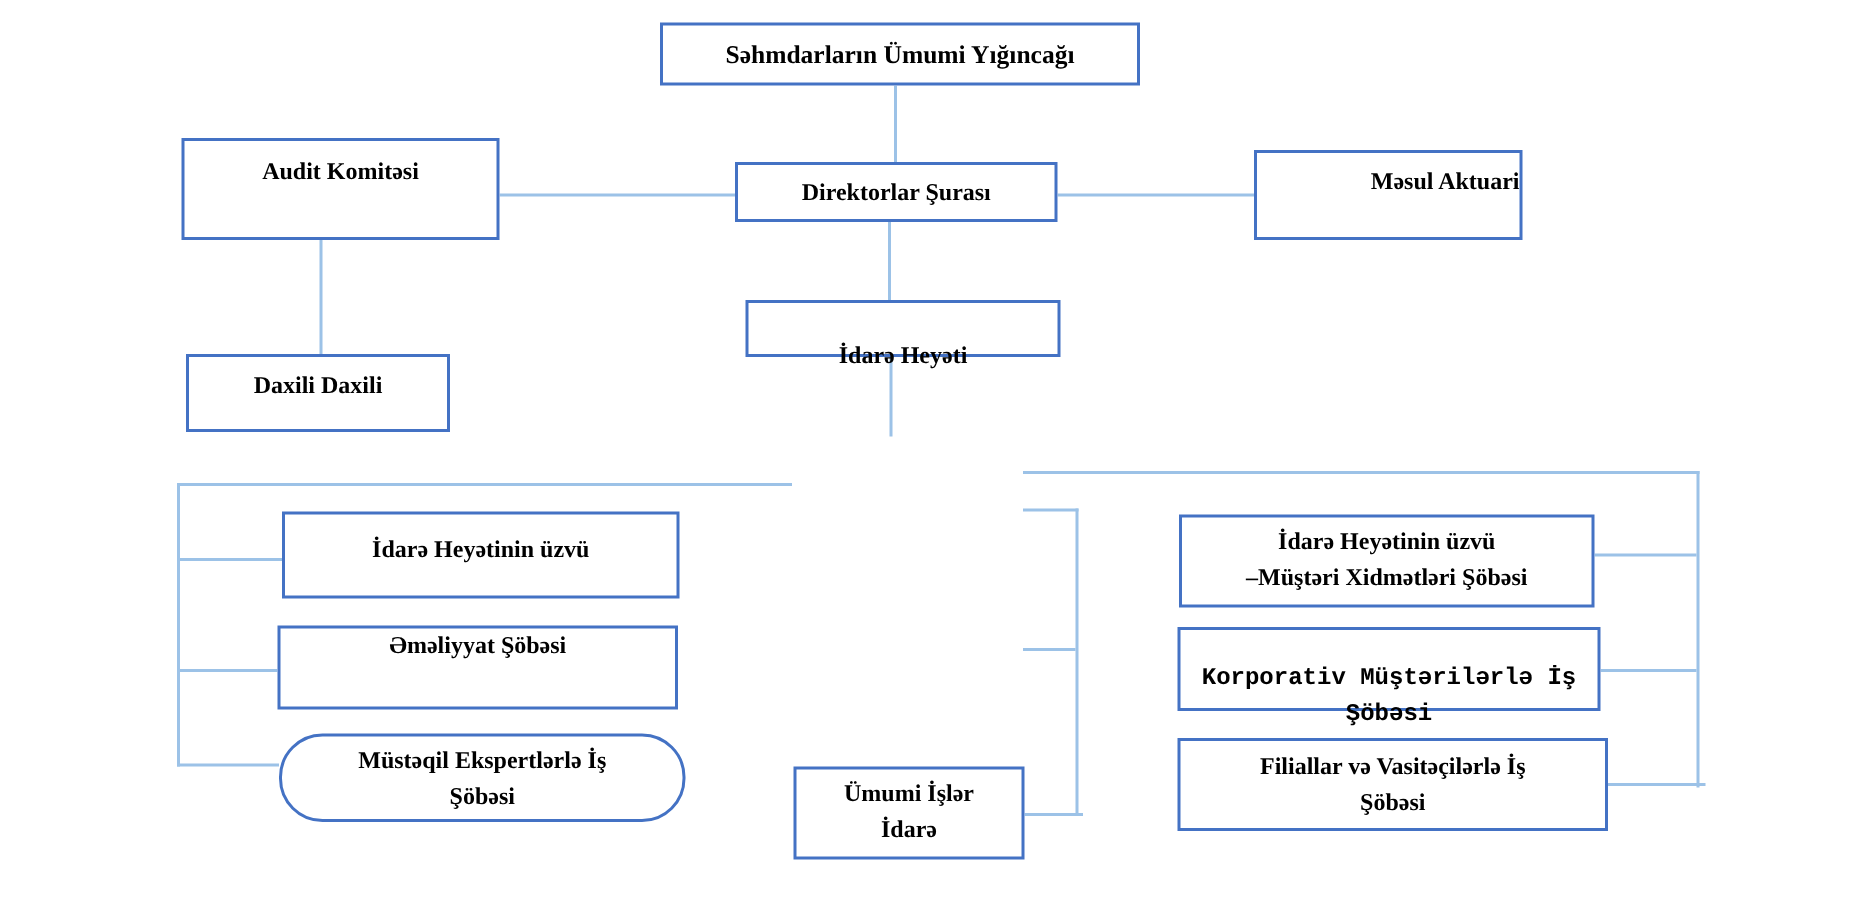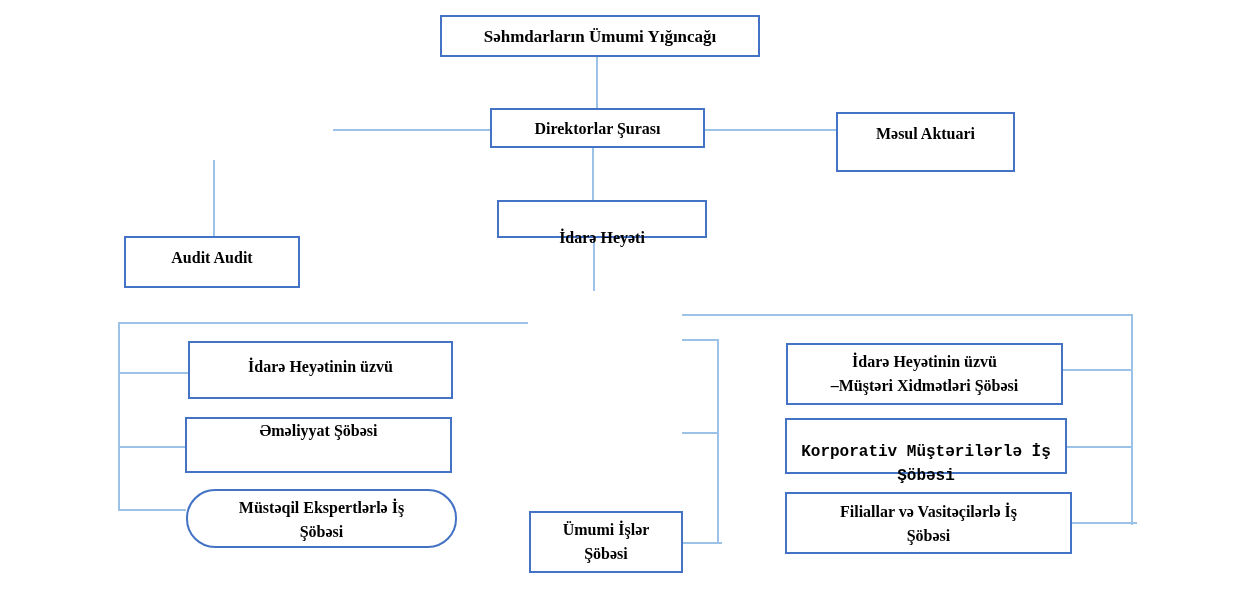--- a/index.html
+++ b/index.html
@@ -22,21 +22,21 @@
     line-height: 24px;
     text-align: center;
   }
   .node .lbl { display: block; white-space: pre-line; }
   .cn { position: absolute; background: #9CC2E7; }
 
   
   .n-gm   { left: 440px; top: 15px;  width: 320px; height: 42px; padding-top: 8px;  font-size: 17px; }
   .n-ak   { left: 121px; top: 92px;  width: 212px; height: 68px; padding-top: 9px;  }
   .n-ds   { left: 490px; top: 108px; width: 215px; height: 40px; padding-top: 7px;  }
-  .n-ma   { left: 836px; top: 112px; width: 179px; height: 60px; padding-top: 8px;  }
+  .n-ma   { left: 836px; top: 100px; width: 179px; height: 60px; padding-top: 8px; text-align: right;  }
   .n-ih   { left: 497px; top: 200px; width: 210px; height: 38px; padding-top: 24px;  }
   .n-da   { left: 124px; top: 236px; width: 176px; height: 52px; padding-top: 8px;  }
   .n-ihs  { left: 528px; top: 291px; width: 154px; height: 82px; padding-top: 6px;  }
   .n-uzvl { left: 188px; top: 341px; width: 265px; height: 58px; padding-top: 12px; }
   .n-em   { left: 185px; top: 417px; width: 267px; height: 56px; padding-top: 0; }
   .n-me   { left: 186px; top: 489px; width: 271px; height: 59px; padding-top: 5px; border-radius: 29px;  }
   .n-bm   { left: 529px; top: 406px; width: 153px; height: 63px; padding-top: 9px;  }
   .n-ui   { left: 529px; top: 511px; width: 154px; height: 62px; padding-top: 5px;  }
   .n-uzvr { left: 786px; top: 343px; width: 277px; height: 62px; padding-top: 5px;  }
   .n-km   { left: 785px; top: 418px; width: 282px; height: 56px; padding-top: 20px; font-family: Liberation Mono, monospace;  }
@@ -86,45 +86,48 @@
   <div class="cn c15"></div>
   <div class="cn c16"></div>
   <div class="cn c17"></div>
   <div class="cn c18"></div>
   <div class="cn c19"></div>
   <div class="cn c20"></div>
 
   <div class="node n-gm">
     <span class="lbl">Səhmdarların Ümumi Yığıncağı</span>
   </div>
+  <div class="node n-ak">
+    <span class="lbl">Audit Komitəsi</span>
+  </div>
   <div class="node n-ds">
     <span class="lbl">Direktorlar Şurası</span>
   </div>
   <div class="node n-ma">
     <span class="lbl">Məsul Aktuari</span>
   </div>
   <div class="node n-ih">
     <span class="lbl">İdarə Heyəti</span>
   </div>
   <div class="node n-da">
-    <span class="lbl">Audit Audit</span>
+    <span class="lbl">Daxili Daxili</span>
   </div>
   <div class="node n-uzvl">
     <span class="lbl">İdarə Heyətinin üzvü</span>
   </div>
   <div class="node n-em">
     <span class="lbl">Əməliyyat Şöbəsi</span>
   </div>
   <div class="node n-me">
     <span class="lbl">Müstəqil Ekspertlərlə İş
 Şöbəsi</span>
   </div>
   <div class="node n-ui">
     <span class="lbl">Ümumi İşlər
-Şöbəsi</span>
+İdarə</span>
   </div>
   <div class="node n-uzvr">
     <span class="lbl">İdarə Heyətinin üzvü
 –Müştəri Xidmətləri Şöbəsi</span>
   </div>
   <div class="node n-km">
     <span class="lbl">Korporativ Müştərilərlə İş
 Şöbəsi</span>
   </div>
   <div class="node n-fv">

